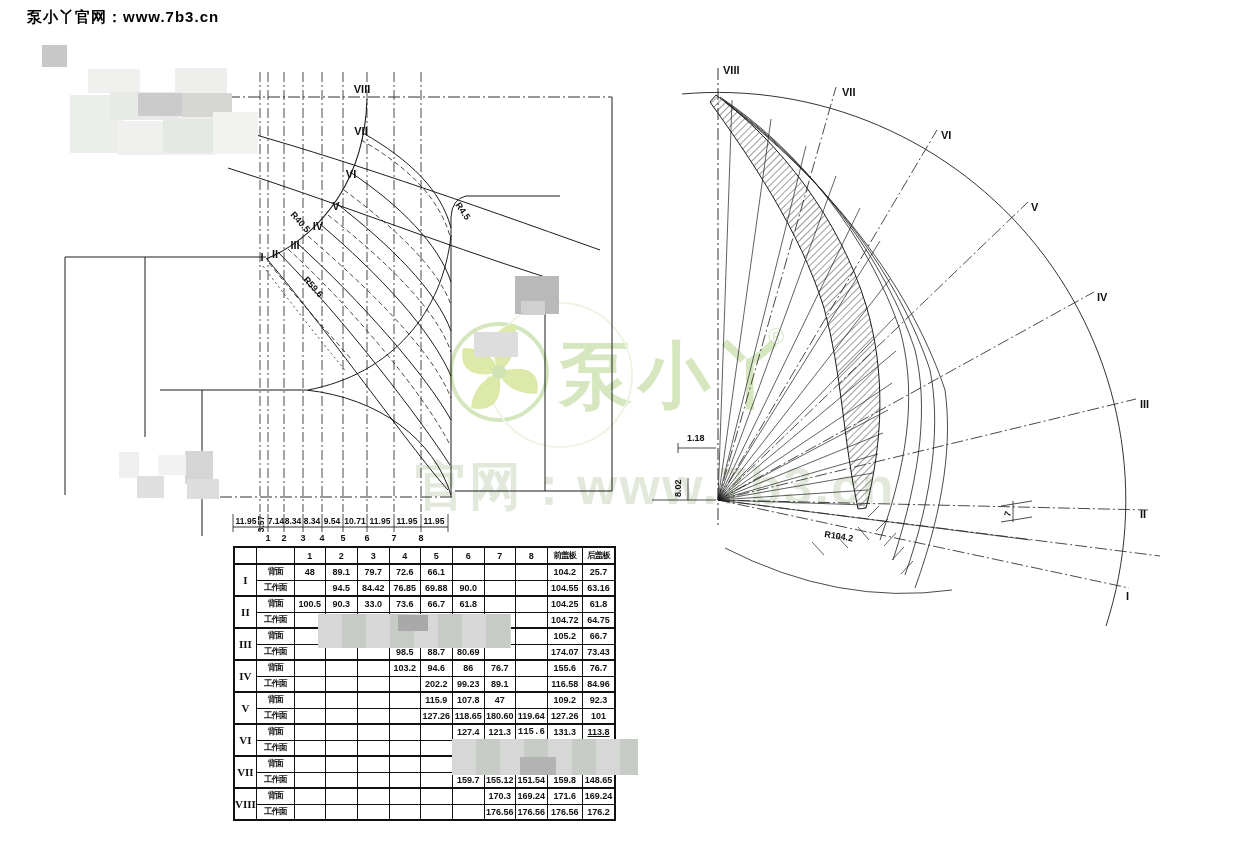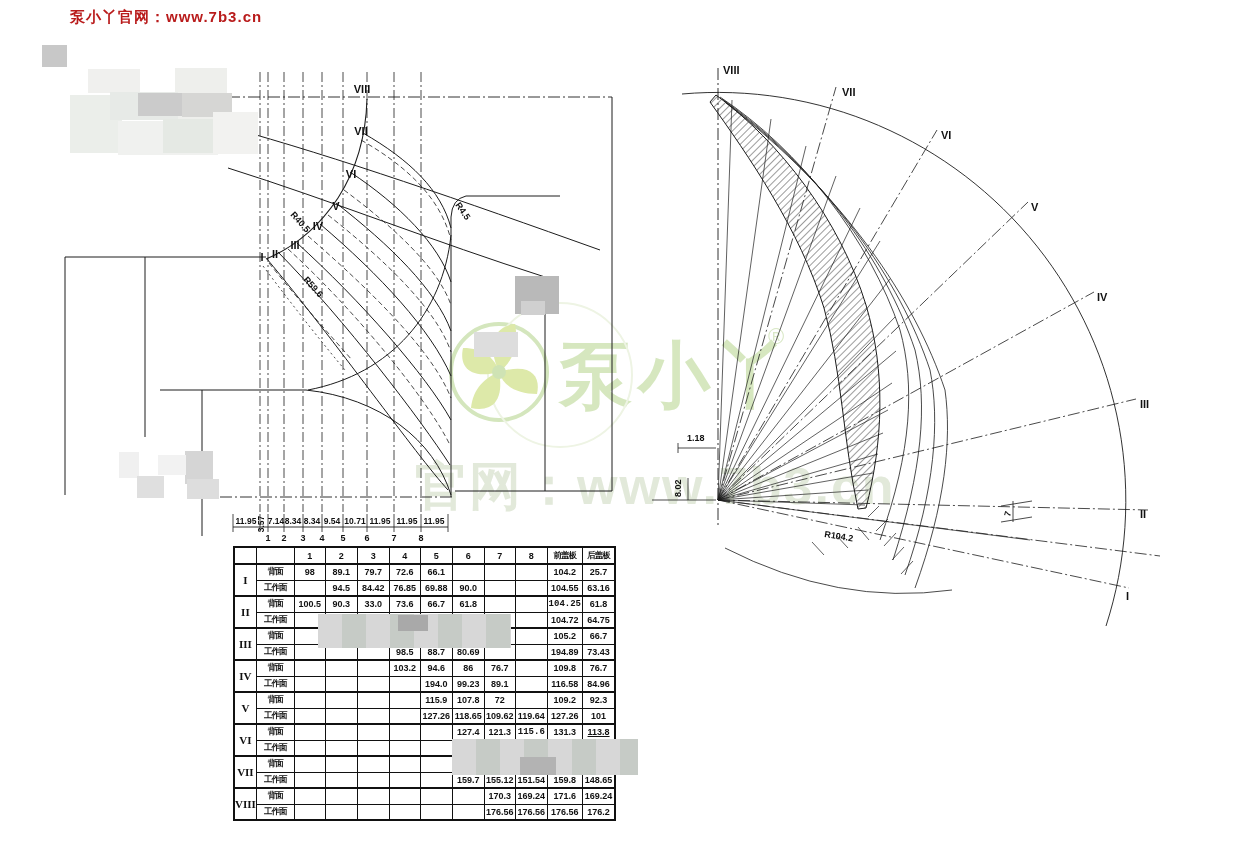--- a/index.html
+++ b/index.html
@@ -1,21 +1,21 @@
 <!DOCTYPE html>
 <html><head>
 <meta charset="utf-8">
 <style>
   html,body{margin:0;padding:0;background:#ffffff;}
   body{position:relative;width:1241px;height:841px;overflow:hidden;
        font-family:"Liberation Sans",sans-serif;color:#111;}
   svg text{font-family:"Liberation Sans",sans-serif;}
   .abs{position:absolute;}
   
-  .wm-topleft{left:27px;top:8px;font-size:15px;font-weight:bold;letter-spacing:1px;color:#b91c1c;margin-left:43px;}
+  .wm-topleft{left:27px;top:8px;font-size:15px;font-weight:bold;letter-spacing:1px;color:#000000;}
   .wm-brand{left:560px;top:328px;font-size:72px;font-weight:bold;letter-spacing:6px;color:#d6e7bf;}
   .wm-reg{left:768px;top:324px;font-size:22px;color:#d9e8c6;}
   .wm-site{left:415px;top:452px;font-size:52px;font-weight:bold;letter-spacing:2px;color:#e2e9da;}
   
   .patch{position:absolute;}
   .mosaic{position:absolute;
     background-image:repeating-linear-gradient(90deg,#d7d7d7 0 24px,#c6cbc6 24px 48px),
                      repeating-linear-gradient(0deg,rgba(255,255,255,.25) 0 9px,rgba(120,120,120,.18) 9px 18px);}
   
   table.blade{border-collapse:collapse;table-layout:fixed;background:#fff;}
@@ -286,21 +286,21 @@
           <th>5</th>
           <th>6</th>
           <th>7</th>
           <th>8</th>
           <th class="cjk">前盖板</th>
           <th class="cjk">后盖板</th>
         </tr>
         <tr>
           <td class="grp bt2" rowspan="2" style="border-top: 2px solid rgb(17, 17, 17);">I</td>
           <td class="face bt2" style="border-top: 2px solid rgb(17, 17, 17);">背面</td>
-          <td class="val bt2" style="border-top: 2px solid rgb(17, 17, 17);">98</td>
+          <td class="val bt2" style="border-top: 2px solid rgb(17, 17, 17);">48</td>
           <td class="val bt2" style="border-top: 2px solid rgb(17, 17, 17);">89.1</td>
           <td class="val bt2" style="border-top: 2px solid rgb(17, 17, 17);">79.7</td>
           <td class="val bt2" style="border-top: 2px solid rgb(17, 17, 17);">72.6</td>
           <td class="val bt2" style="border-top: 2px solid rgb(17, 17, 17);">66.1</td>
           <td class="val bt2" style="border-top: 2px solid rgb(17, 17, 17);"></td>
           <td class="val bt2" style="border-top: 2px solid rgb(17, 17, 17);"></td>
           <td class="val bt2" style="border-top: 2px solid rgb(17, 17, 17);"></td>
           <td class="val bt2" style="border-top: 2px solid rgb(17, 17, 17);">104.2</td>
           <td class="val bt2" style="border-top: 2px solid rgb(17, 17, 17);">25.7</td>
         </tr>
@@ -321,21 +321,21 @@
           <td class="grp bt2" rowspan="2" style="border-top: 2px solid rgb(17, 17, 17);">II</td>
           <td class="face bt2" style="border-top: 2px solid rgb(17, 17, 17);">背面</td>
           <td class="val bt2" style="border-top: 2px solid rgb(17, 17, 17);">100.5</td>
           <td class="val bt2" style="border-top: 2px solid rgb(17, 17, 17);">90.3</td>
           <td class="val bt2" style="border-top: 2px solid rgb(17, 17, 17);">33.0</td>
           <td class="val bt2" style="border-top: 2px solid rgb(17, 17, 17);">73.6</td>
           <td class="val bt2" style="border-top: 2px solid rgb(17, 17, 17);">66.7</td>
           <td class="val bt2" style="border-top: 2px solid rgb(17, 17, 17);">61.8</td>
           <td class="val bt2" style="border-top: 2px solid rgb(17, 17, 17);"></td>
           <td class="val bt2" style="border-top: 2px solid rgb(17, 17, 17);"></td>
-          <td class="val bt2" style="border-top: 2px solid rgb(17, 17, 17); font-family: Liberation Mono, monospace;">104.25</td>
+          <td class="val bt2" style="border-top: 2px solid rgb(17, 17, 17);">104.25</td>
           <td class="val bt2" style="border-top: 2px solid rgb(17, 17, 17);">61.8</td>
         </tr>
         <tr>
           <td class="face">工作面</td>
           <td class="val"></td>
           <td class="val"></td>
           <td class="val"></td>
           <td class="val"></td>
           <td class="val"></td>
           <td class="val"></td>
@@ -361,73 +361,73 @@
         <tr>
           <td class="face">工作面</td>
           <td class="val"></td>
           <td class="val"></td>
           <td class="val"></td>
           <td class="val">98.5</td>
           <td class="val">88.7</td>
           <td class="val">80.69</td>
           <td class="val"></td>
           <td class="val"></td>
-          <td class="val">194.89</td>
+          <td class="val">174.07</td>
           <td class="val">73.43</td>
         </tr>
         <tr>
           <td class="grp bt2" rowspan="2" style="border-top: 2px solid rgb(17, 17, 17);">IV</td>
           <td class="face bt2" style="border-top: 2px solid rgb(17, 17, 17);">背面</td>
           <td class="val bt2" style="border-top: 2px solid rgb(17, 17, 17);"></td>
           <td class="val bt2" style="border-top: 2px solid rgb(17, 17, 17);"></td>
           <td class="val bt2" style="border-top: 2px solid rgb(17, 17, 17);"></td>
           <td class="val bt2" style="border-top: 2px solid rgb(17, 17, 17);">103.2</td>
           <td class="val bt2" style="border-top: 2px solid rgb(17, 17, 17);">94.6</td>
           <td class="val bt2" style="border-top: 2px solid rgb(17, 17, 17);">86</td>
           <td class="val bt2" style="border-top: 2px solid rgb(17, 17, 17);">76.7</td>
           <td class="val bt2" style="border-top: 2px solid rgb(17, 17, 17);"></td>
-          <td class="val bt2" style="border-top: 2px solid rgb(17, 17, 17);">109.8</td>
+          <td class="val bt2" style="border-top: 2px solid rgb(17, 17, 17);">155.6</td>
           <td class="val bt2" style="border-top: 2px solid rgb(17, 17, 17);">76.7</td>
         </tr>
         <tr>
           <td class="face">工作面</td>
           <td class="val"></td>
           <td class="val"></td>
           <td class="val"></td>
           <td class="val"></td>
-          <td class="val">194.0</td>
+          <td class="val">202.2</td>
           <td class="val">99.23</td>
           <td class="val">89.1</td>
           <td class="val"></td>
           <td class="val">116.58</td>
           <td class="val">84.96</td>
         </tr>
         <tr>
           <td class="grp bt2" rowspan="2" style="border-top: 2px solid rgb(17, 17, 17);">V</td>
           <td class="face bt2" style="border-top: 2px solid rgb(17, 17, 17);">背面</td>
           <td class="val bt2" style="border-top: 2px solid rgb(17, 17, 17);"></td>
           <td class="val bt2" style="border-top: 2px solid rgb(17, 17, 17);"></td>
           <td class="val bt2" style="border-top: 2px solid rgb(17, 17, 17);"></td>
           <td class="val bt2" style="border-top: 2px solid rgb(17, 17, 17);"></td>
           <td class="val bt2" style="border-top: 2px solid rgb(17, 17, 17);">115.9</td>
           <td class="val bt2" style="border-top: 2px solid rgb(17, 17, 17);">107.8</td>
-          <td class="val bt2" style="border-top: 2px solid rgb(17, 17, 17);">72</td>
+          <td class="val bt2" style="border-top: 2px solid rgb(17, 17, 17);">47</td>
           <td class="val bt2" style="border-top: 2px solid rgb(17, 17, 17);"></td>
           <td class="val bt2" style="border-top: 2px solid rgb(17, 17, 17);">109.2</td>
           <td class="val bt2" style="border-top: 2px solid rgb(17, 17, 17);">92.3</td>
         </tr>
         <tr>
           <td class="face">工作面</td>
           <td class="val"></td>
           <td class="val"></td>
           <td class="val"></td>
           <td class="val"></td>
           <td class="val">127.26</td>
           <td class="val">118.65</td>
-          <td class="val">109.62</td>
+          <td class="val">180.60</td>
           <td class="val">119.64</td>
           <td class="val">127.26</td>
           <td class="val">101</td>
         </tr>
         <tr>
           <td class="grp bt2" rowspan="2" style="border-top: 2px solid rgb(17, 17, 17);">VI</td>
           <td class="face bt2" style="border-top: 2px solid rgb(17, 17, 17);">背面</td>
           <td class="val bt2" style="border-top: 2px solid rgb(17, 17, 17);"></td>
           <td class="val bt2" style="border-top: 2px solid rgb(17, 17, 17);"></td>
           <td class="val bt2" style="border-top: 2px solid rgb(17, 17, 17);"></td>

